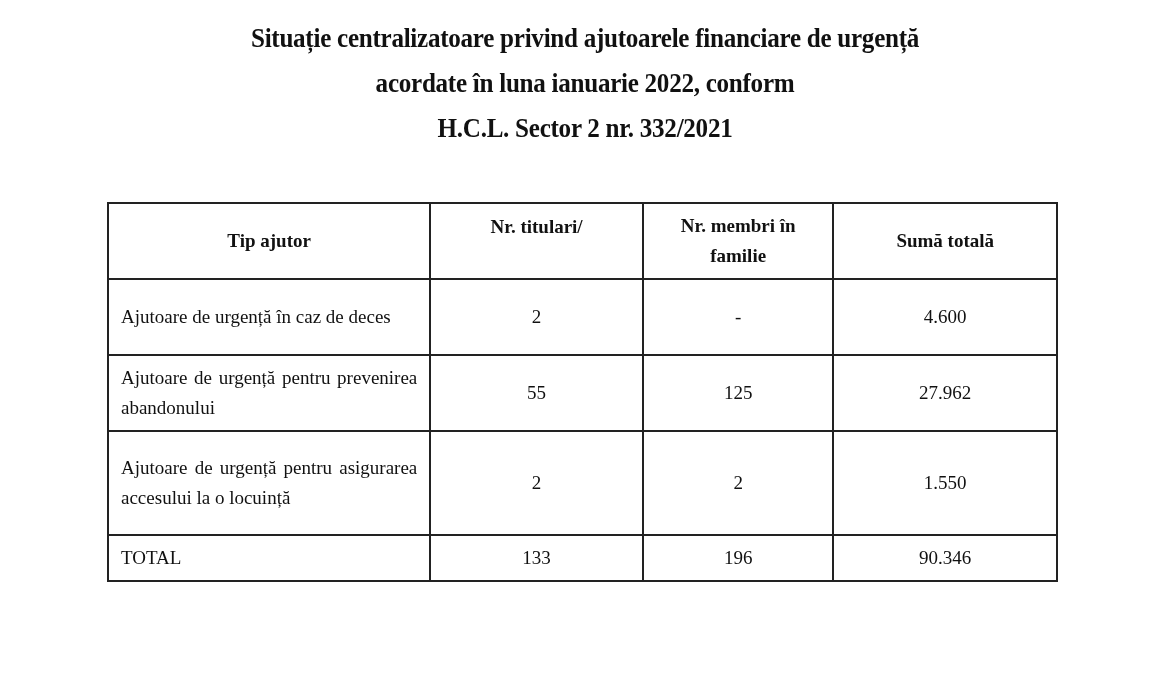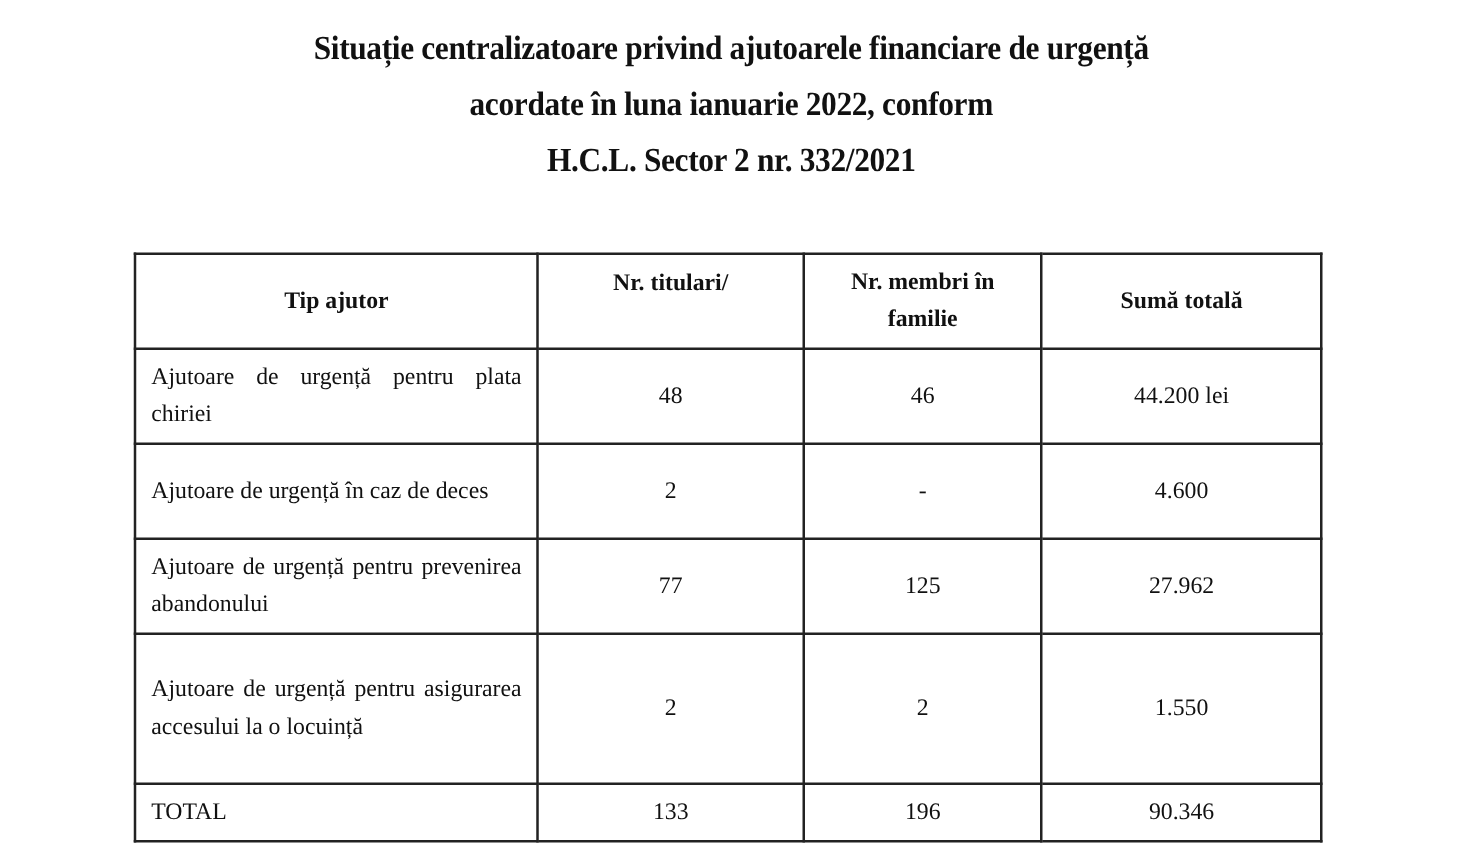--- a/index.html
+++ b/index.html
@@ -22,21 +22,21 @@
     td, th {
       border: 2px solid #222222; padding: 0 10px;
       vertical-align: middle;
     }
     th { font-weight: bold; text-align: center; line-height: 30px; }
     th.h-tit { vertical-align: top; padding-top: 8px; }
     td.label { text-align: justify; line-height: 30px; padding: 0 12px; }
     td.num { text-align: center; }
     tr.head { height: 76px; }
     tr.r1, tr.r2, tr.r3 { height: 76px; }
-    tr.r4 { height: 120px; }
+    tr.r4 { height: 104px; }
     tr.total { height: 46px; }
     tr.total td { font-weight: normal; }
     col.c1 { width: 323px; } col.c2 { width: 213px; }
     col.c3 { width: 191px; } col.c4 { width: 224px; }
   </style>
 </head>
 <body>
 
 <div class="title">
   <div>Situație centralizatoare privind ajutoarele financiare de urgență</div>
@@ -51,35 +51,29 @@
       <col class="c3">
       <col class="c4">
     </colgroup>
   <tbody>
       <tr class="head">
     <th>Tip ajutor</th>
     <th class="h-tit">Nr. titulari/</th>
     <th>Nr. membri în familie</th>
     <th>Sumă totală</th>
   </tr>
-  <tr class="r1">
-    <td class="label">Ajutoare de urgență pentru plata chiriei</td>
-    <td class="num">48</td>
-    <td class="num">46</td>
-    <td class="num">44.200 lei</td>
-  </tr>
   <tr class="r2">
     <td class="label">Ajutoare de urgență în caz de deces</td>
     <td class="num">2</td>
     <td class="num">-</td>
     <td class="num">4.600</td>
   </tr>
   <tr class="r3">
     <td class="label">Ajutoare de urgență pentru prevenirea abandonului</td>
-    <td class="num">77</td>
+    <td class="num">55</td>
     <td class="num">125</td>
     <td class="num">27.962</td>
   </tr>
   <tr class="r4">
     <td class="label">Ajutoare de urgență pentru asigurarea accesului la o locuință</td>
     <td class="num">2</td>
     <td class="num">2</td>
     <td class="num">1.550</td>
   </tr>
   <tr class="total">

